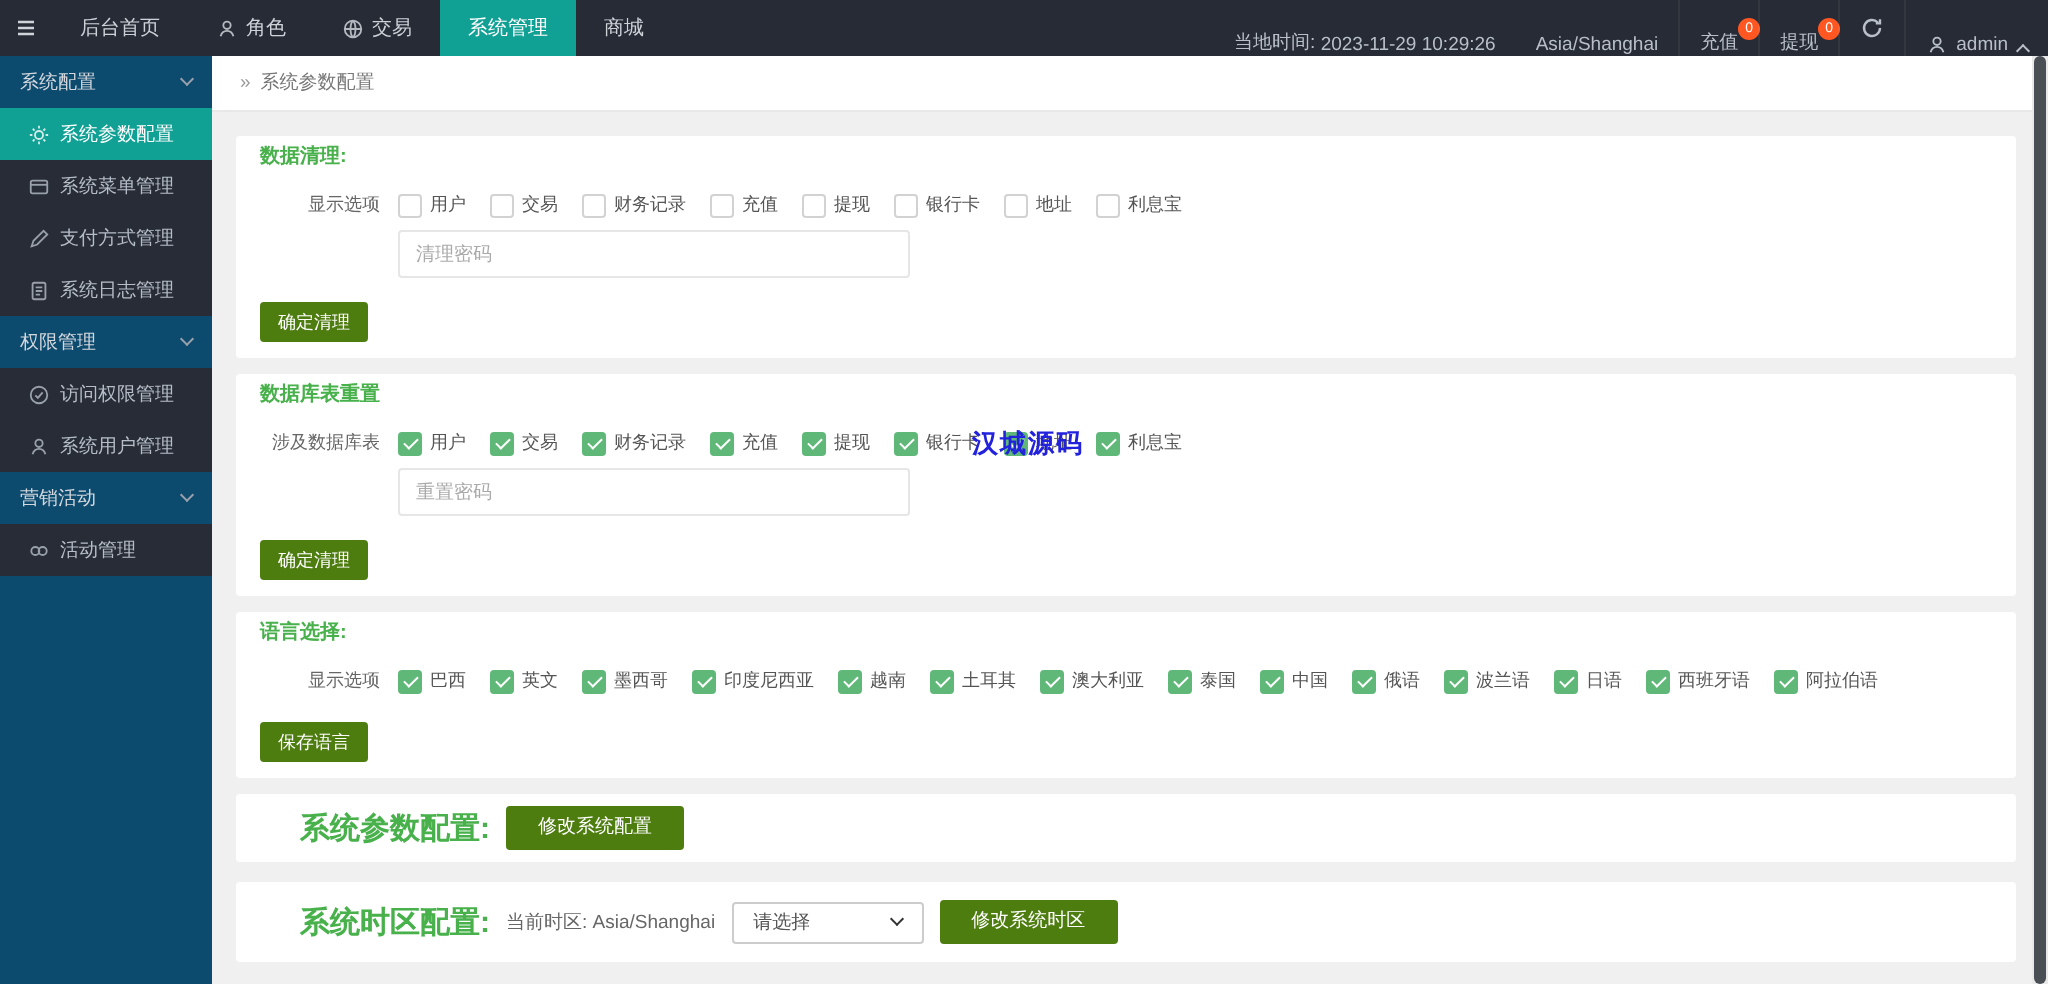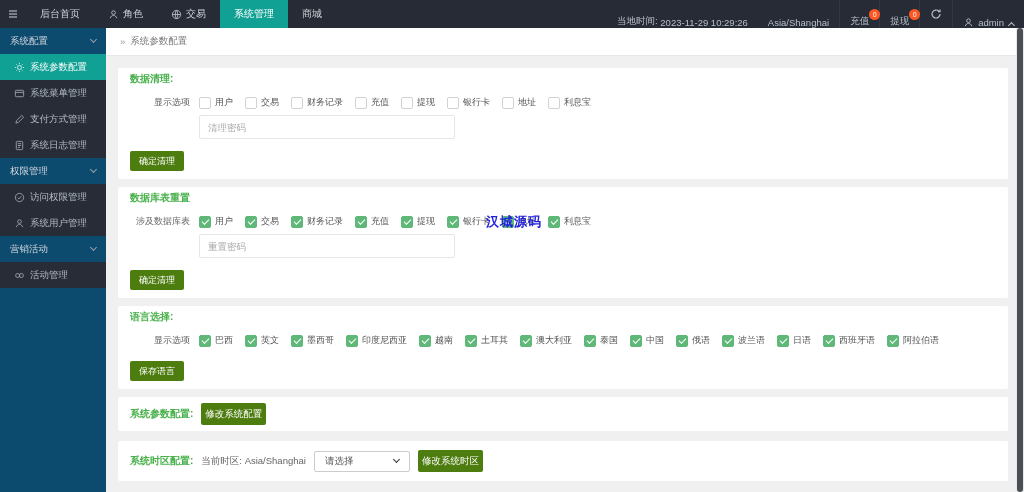--- a/index.html
+++ b/index.html
@@ -69,23 +69,23 @@
   .pwd-input::placeholder { color:#aaa; }
   .btn { display:inline-block; background:#4d7c0f; color:#fff; border:none; border-radius:2px;
     font-size:9px; height:20px; line-height:20px; padding:0 9px; cursor:pointer;
     font-family:inherit; margin-top:12px; }
   .watermark { position:absolute; left:368px; top:26px; font-size:13px; font-weight:bold;
     color:#2222dd; letter-spacing:1px; }
 
   .bar-row { background:#fff; border-radius:2px; height:34px; display:flex; align-items:center;
     padding-left:12px; margin-bottom:10px; gap:8px; }
   .bar-row.tz { height:40px; align-items:center; }
-  .bar-label { font-size:10px; font-weight:bold; color:#48b14b; white-space:nowrap; }
+  .bar-label { font-size:15px; font-weight:bold; color:#48b14b; white-space:nowrap;margin-left:20px; }
   .bar-text { font-size:9.5px; color:#666; white-space:nowrap; }
-  .bar-btn { margin-top:0; height:22px; line-height:22px; font-size:9.5px; padding:0 4px; }
+  .bar-btn { margin-top:0; height:22px; line-height:22px; font-size:9.5px; padding:0 16px; }
   .select-box { width:96px; height:21px; border:1px solid #ccc; border-radius:2px; background:#fff;
     display:flex; align-items:center; padding:0 10px; font-size:9.5px; color:#555; cursor:pointer; }
   .select-box .caret { margin-left:auto; color:#333; }
 
   
   .scrollbar-track { position:absolute; right:0; top:28px; bottom:0; width:8px; background:#e9e9e9; z-index:6; }
   .scrollbar-thumb { position:absolute; left:1px; top:0; width:6px; height:100%; background:#4a4e55; border-radius:3px; }
 </style>
 </head>
 <body>

